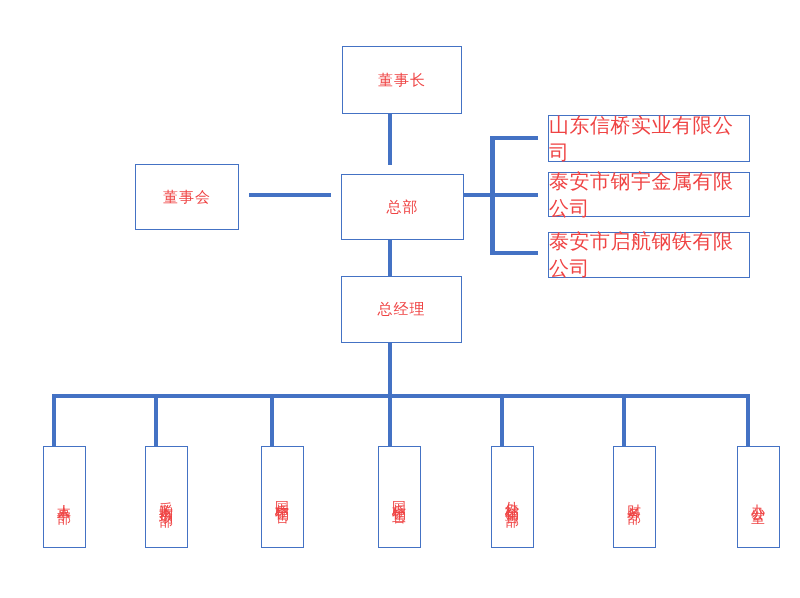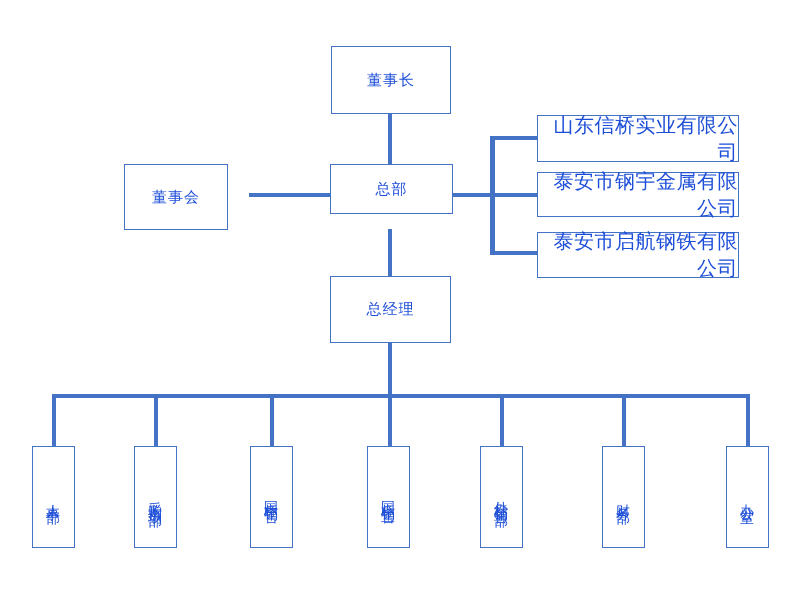--- a/index.html
+++ b/index.html
@@ -14,28 +14,29 @@
     background: #ffffff;
     font-family: "DejaVu Sans", "Liberation Sans", sans-serif;
     overflow: hidden;
   }
   
   .node {
     position: absolute;
     box-sizing: border-box;
     border: 1.5px solid #4472C4;
     background: #ffffff;
-    color: #1d4ed8;
+    color: #ef4444;
     font-size: 15px;
     display: flex;
     align-items: center;
     justify-content: center;
-    text-align: right;
+    text-align: left;
     z-index: 2;
     letter-spacing: 1px;
+    margin-left: 11px;
   }
   .node.company { font-size: 20px; letter-spacing: 0.5px; }
   
   .node.dept {
     top: 446px;
     width: 43px;
     height: 102px;
     writing-mode: vertical-rl;
     text-orientation: upright;
     letter-spacing: 3px;
@@ -43,21 +44,21 @@
   }
   
   .line {
     position: absolute;
     background: #4472C4;
     z-index: 1;
   }
   
   #n-chairman { left: 331px; top: 46px;  width: 120px; height: 68px; }
   #n-board    { left: 124px; top: 164px; width: 104px; height: 66px; }
-  #n-hq       { left: 330px; top: 164px; width: 123px; height: 50px; }
+  #n-hq       { left: 330px; top: 174px; width: 123px; height: 66px; }
   #n-gm       { left: 330px; top: 276px; width: 121px; height: 67px; }
   #n-c1       { left: 537px; top: 115px; width: 202px; height: 47px; }
   #n-c2       { left: 537px; top: 172px; width: 202px; height: 45px; }
   #n-c3       { left: 537px; top: 232px; width: 202px; height: 46px; }
   #n-d1 { left: 32px;  }
   #n-d2 { left: 134px; }
   #n-d3 { left: 250px; }
   #n-d4 { left: 367px; }
   #n-d5 { left: 480px; }
   #n-d6 { left: 602px; }

